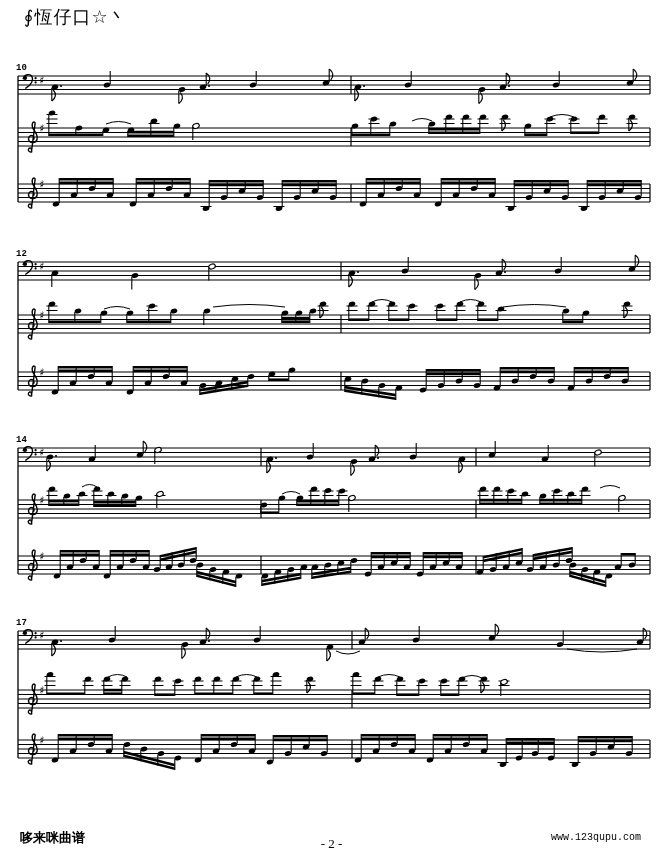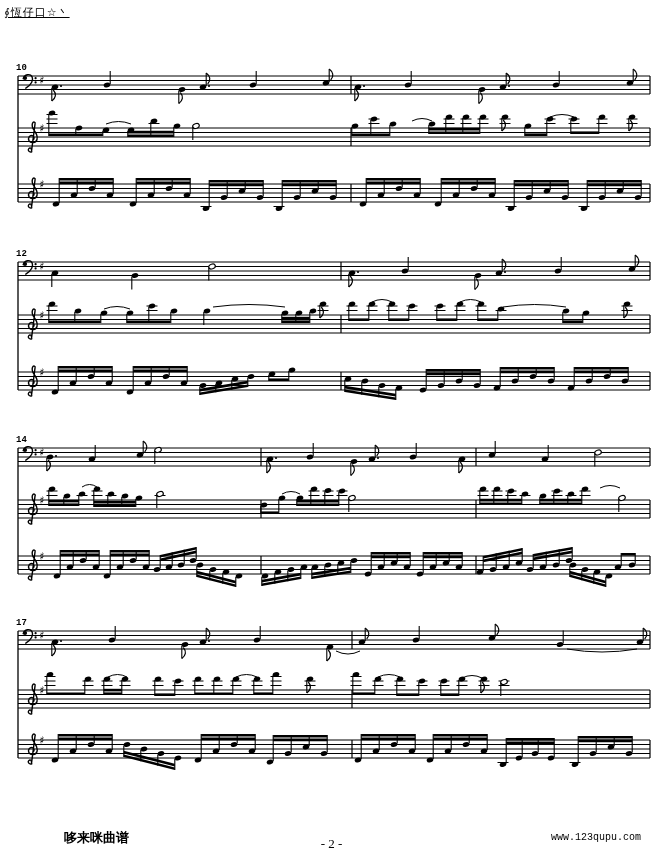--- a/index.html
+++ b/index.html
@@ -2,28 +2,26 @@
 <html><head>
 <meta charset="utf-8">
 <style>
   html,body{margin:0;padding:0;background:#e8e8e8;}
   .page{
     position:relative;width:663px;height:859px;margin:0 auto;
     background:#ffffff;overflow:hidden;
     font-family:"Liberation Sans",sans-serif;color:#000;
   }
   .hdr{
-    position:absolute;left:4px;top:5px;font-size:11px;letter-spacing:1px;
+    position:absolute;left:24px;top:5px;font-size:18px;letter-spacing:1px;
     font-family:"DejaVu Sans",sans-serif;
-    text-decoration:underline;
   }
   .ft-left{
     position:absolute;left:20px;top:829px;font-size:13px;font-weight:bold;
     font-family:"DejaVu Sans",sans-serif;
-    margin-left:44px;
   }
   .ft-center{
     position:absolute;left:0;right:0;top:836px;text-align:center;font-size:13px;
     font-family:"Liberation Serif",serif;
   }
   .ft-right{
     position:absolute;right:22px;top:832px;font-size:10px;
     font-family:"Liberation Mono",monospace;
   }
   svg{position:absolute;left:0;top:0;}

